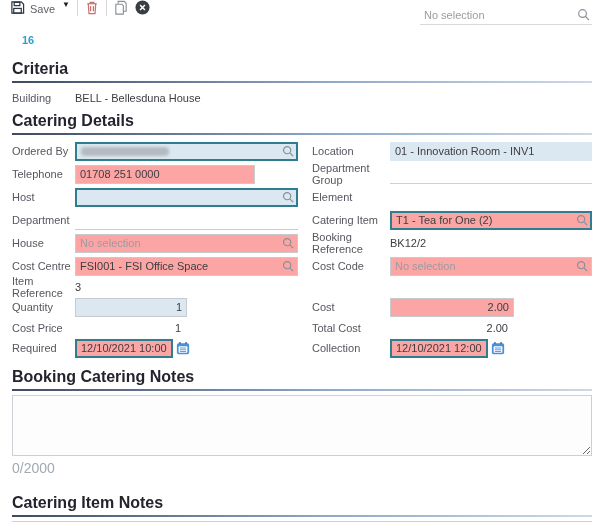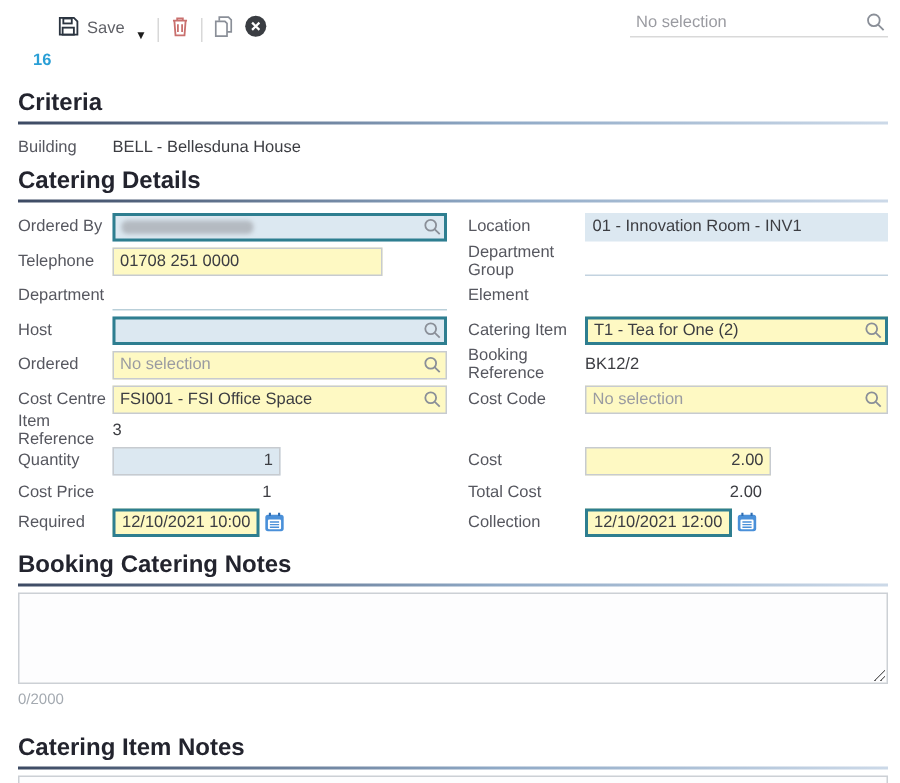--- a/index.html
+++ b/index.html
@@ -1,21 +1,21 @@
 <!DOCTYPE html>
 <html><head>
 <meta charset="utf-8">
 <style>
   * { box-sizing: border-box; margin: 0; padding: 0; }
   html, body { width: 600px; height: 522px; overflow: hidden; background: #fff;
     font-family: "Liberation Sans", sans-serif; font-size: 11px; color: #3c3d42; }
   .page { position: relative; width: 600px; height: 522px; }
 
   
-  .toolbar { display: flex; align-items: flex-end; height: 28px; padding-left: 10px; gap: 7px; margin-left: 28px; }
+  .toolbar { display: flex; align-items: flex-start; height: 28px; padding-left: 10px; gap: 7px; }
   .tbtn { display: flex; align-items: center; gap: 5px; cursor: pointer; background: none; border: none;
     font-family: "Liberation Sans", sans-serif; }
   .tbtn .tlabel { color: #5f6066; font-size: 11px; }
   .tsep { width: 1px; height: 16px; background: #d8d8d8; }
   .caret { font-size: 8px; color: #1c1c1c; }
   .top-search { position: absolute; top: 7px; right: 8px; width: 172px; height: 18px;
     border-bottom: 1px solid #d9d9d9; display: flex; align-items: center; justify-content: space-between;
     padding: 0 2px 2px 4px; cursor: text; }
   .top-search .ph { color: #9a9ba1; }
 
@@ -28,41 +28,41 @@
   .sec-rule { height: 2px; background: linear-gradient(90deg, #3d4a63 0%, #8fa9c6 55%, #ccd9e8 100%); }
   .sec { margin-bottom: 6px; }
 
   
   .form-grid { display: grid; grid-template-columns: 286px 1fr; column-gap: 14px; margin-top: 5px; }
   .row { display: flex; align-items: center; height: 22px; margin-bottom: 1px; }
   .row.short { height: 17px; }
   .lbl { width: 63px; flex: none; color: #56575f; }
   .col-right .lbl { width: 78px; }
   .fwrap { position: relative; display: flex; align-items: center; flex: 1; }
-  input.fld { height: 19px; width: 100%; border: 1px solid #c7cbd0; background: #fef9c3;
+  input.fld { height: 19px; width: 100%; border: 1px solid #c7cbd0; background: #fca5a5;
     font-family: "Liberation Sans", sans-serif; font-size: 11px; color: #3c3d42;
     padding: 0 4px; outline: none; }
   input.fld::placeholder { color: #9a9ba1; }
   input.fld.search { padding-right: 20px; }
   .teal { border: 2px solid #2e7e90 !important; }
   .hl { background: #dce8f1 !important; }
   .num { text-align: right; }
   .sic { position: absolute; right: 4px; top: 50%; transform: translateY(-50%); cursor: pointer; line-height: 0; }
   .static { color: #3c3d42; }
   .static.num-txt { display: inline-block; text-align: right; }
   .underline-only { flex: 1; height: 19px; border-bottom: 1px solid #b9cfd9; }
   .redacted { width: 88px; height: 9px; border-radius: 4px; background: #b4bac1; filter: blur(1.5px); }
   .date-wrap { display: flex; align-items: center; gap: 3px; }
   .cal { cursor: pointer; line-height: 0; }
 
   
   .notes-box { width: 580px; height: 61px; margin-top: 4px; border: 1px solid #ccd0d5;
     background: #fdfdfe; resize: both; font-family: "Liberation Sans", sans-serif; font-size: 11px;
     padding: 3px 4px; color: #3c3d42; outline: none; }
-  .counter { color: #a3a9b0; font-size: 10px; margin: 2px 0 18px 0; }
+  .counter { color: #a3a9b0; font-size: 14px; margin: 2px 0 18px 0; }
 </style>
 </head>
 <body>
 
 <div class="page">
 
   <div class="toolbar">
     <button class="tbtn">
       <span>
         <svg width="15" height="15" viewBox="0 0 16 16" fill="none" stroke="#2b3440" stroke-width="1.3">
@@ -152,39 +152,39 @@
           </div>
 
           <div class="row">
             <span class="lbl">Telephone</span>
             <div class="fwrap" style="flex:none;width:180px">
               <input class="fld" value="01708 251 0000" style="">
             </div>
           </div>
 
           <div class="row">
+            <span class="lbl">Host</span>
+            <div class="fwrap">
+              <input class="fld teal hl search" style="">
+              <span class="sic">
+                <svg width="12" height="12" viewBox="0 0 14 14" fill="none" stroke="#8a8f98" stroke-width="1.4">
+                    <circle cx="6" cy="6" r="4.2"></circle>
+                    <path d="M9.2 9.2 L13 13"></path>
+                  </svg>
+              </span>
+            </div>
+          </div>
+
+          <div class="row">
             <span class="lbl">Department</span>
             <div class="underline-only"></div>
           </div>
 
           <div class="row">
-            <span class="lbl">Host</span>
-            <div class="fwrap">
-              <input class="fld teal hl search" style="">
-              <span class="sic">
-                <svg width="12" height="12" viewBox="0 0 14 14" fill="none" stroke="#8a8f98" stroke-width="1.4">
-                    <circle cx="6" cy="6" r="4.2"></circle>
-                    <path d="M9.2 9.2 L13 13"></path>
-                  </svg>
-              </span>
-            </div>
-          </div>
-
-          <div class="row">
-            <span class="lbl">Ordered</span>
+            <span class="lbl">House</span>
             <div class="fwrap">
               <input class="fld search" placeholder="No selection" style="">
               <span class="sic">
                 <svg width="12" height="12" viewBox="0 0 14 14" fill="none" stroke="#8a8f98" stroke-width="1.4">
                     <circle cx="6" cy="6" r="4.2"></circle>
                     <path d="M9.2 9.2 L13 13"></path>
                   </svg>
               </span>
             </div>
           </div>

